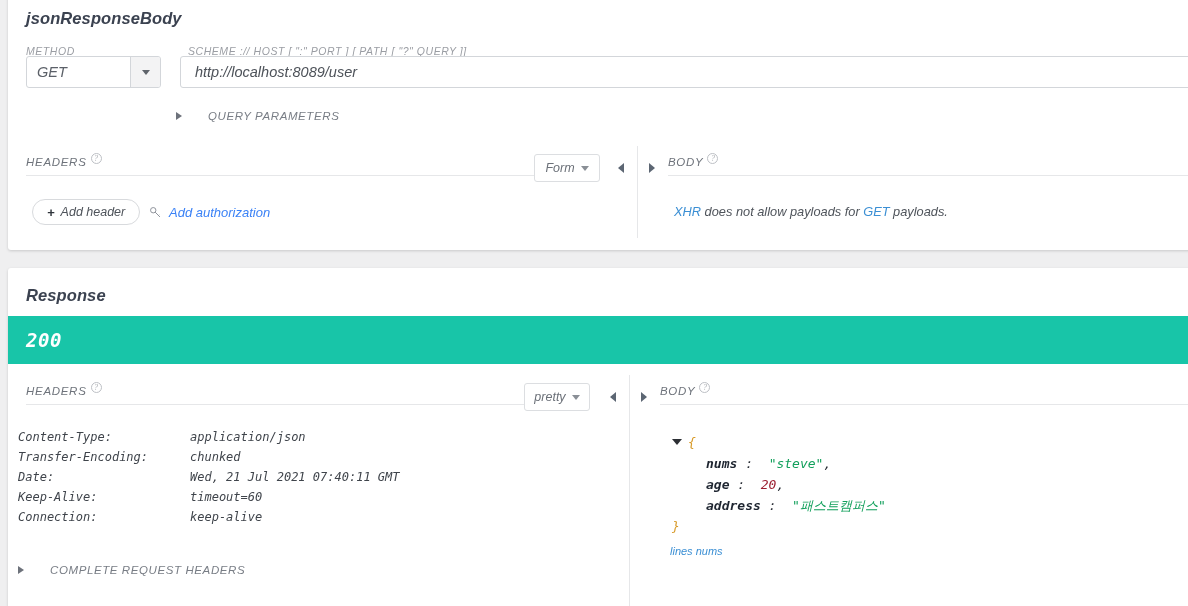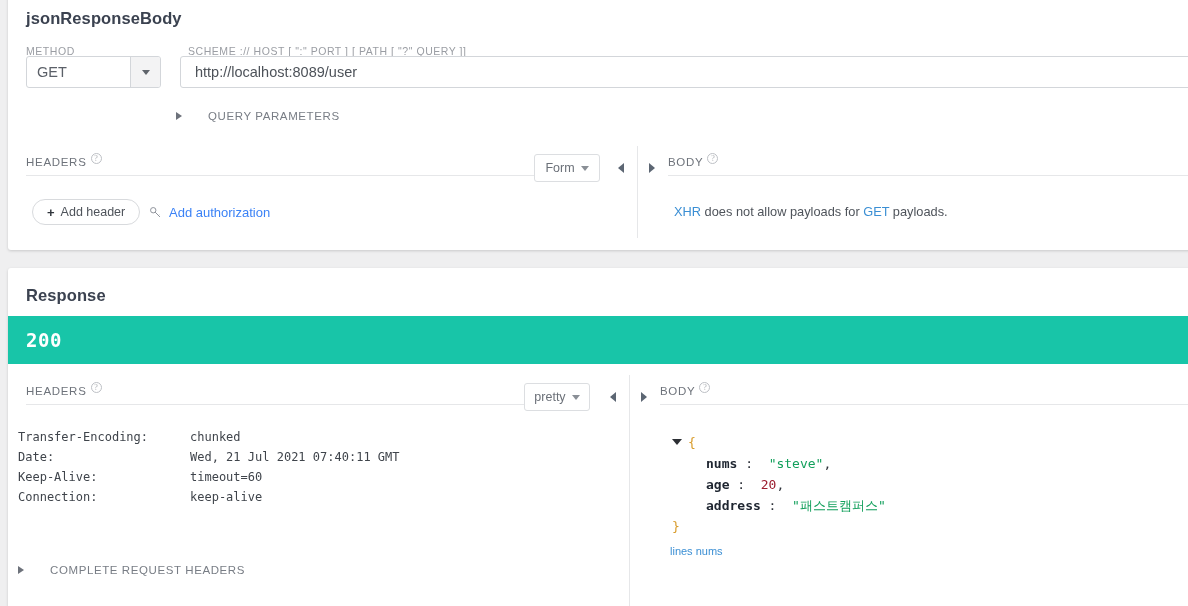--- a/index.html
+++ b/index.html
@@ -3,21 +3,21 @@
 <meta charset="utf-8">
 <style>
   * { box-sizing: border-box; }
   html, body {
     margin: 0; padding: 0;
     width: 1188px; height: 606px;
     background: #efeff0;
     font-family: "Liberation Sans", sans-serif;
     overflow: hidden;
   }
-  .page { position: relative; width: 1188px; height: 542px; }
+  .page { position: relative; width: 1188px; height: 542px; font-style: italic; }
 
   
   .card {
     background: #ffffff;
     border-radius: 3px;
     box-shadow: 0 1px 3px rgba(0,0,0,0.16);
     position: absolute;
   }
   #request-card  { left: 8px; top: -6px; width: 1196px; height: 256px; }
   #response-card { left: 8px; top: 268px; width: 1196px; height: 344px; }
@@ -361,20 +361,24 @@
       <span class="arrow-right"></span>
     </div>
 
     <div class="sec-head" style="left:660px; top:385px; width:540px; pointer-events:auto;">
       <span class="sec-title">BODY</span>
       <span class="q-icon">?</span>
     </div>
 
     <table id="resp-headers-table" style="pointer-events:auto;">
       <tbody>
+          <tr>
+            <td class="k">Content-Type:</td>
+            <td>application/json</td>
+          </tr>
           <tr>
             <td class="k">Transfer-Encoding:</td>
             <td>chunked</td>
           </tr>
           <tr>
             <td class="k">Date:</td>
             <td>Wed, 21 Jul 2021 07:40:11 GMT</td>
           </tr>
           <tr>
             <td class="k">Keep-Alive:</td>

